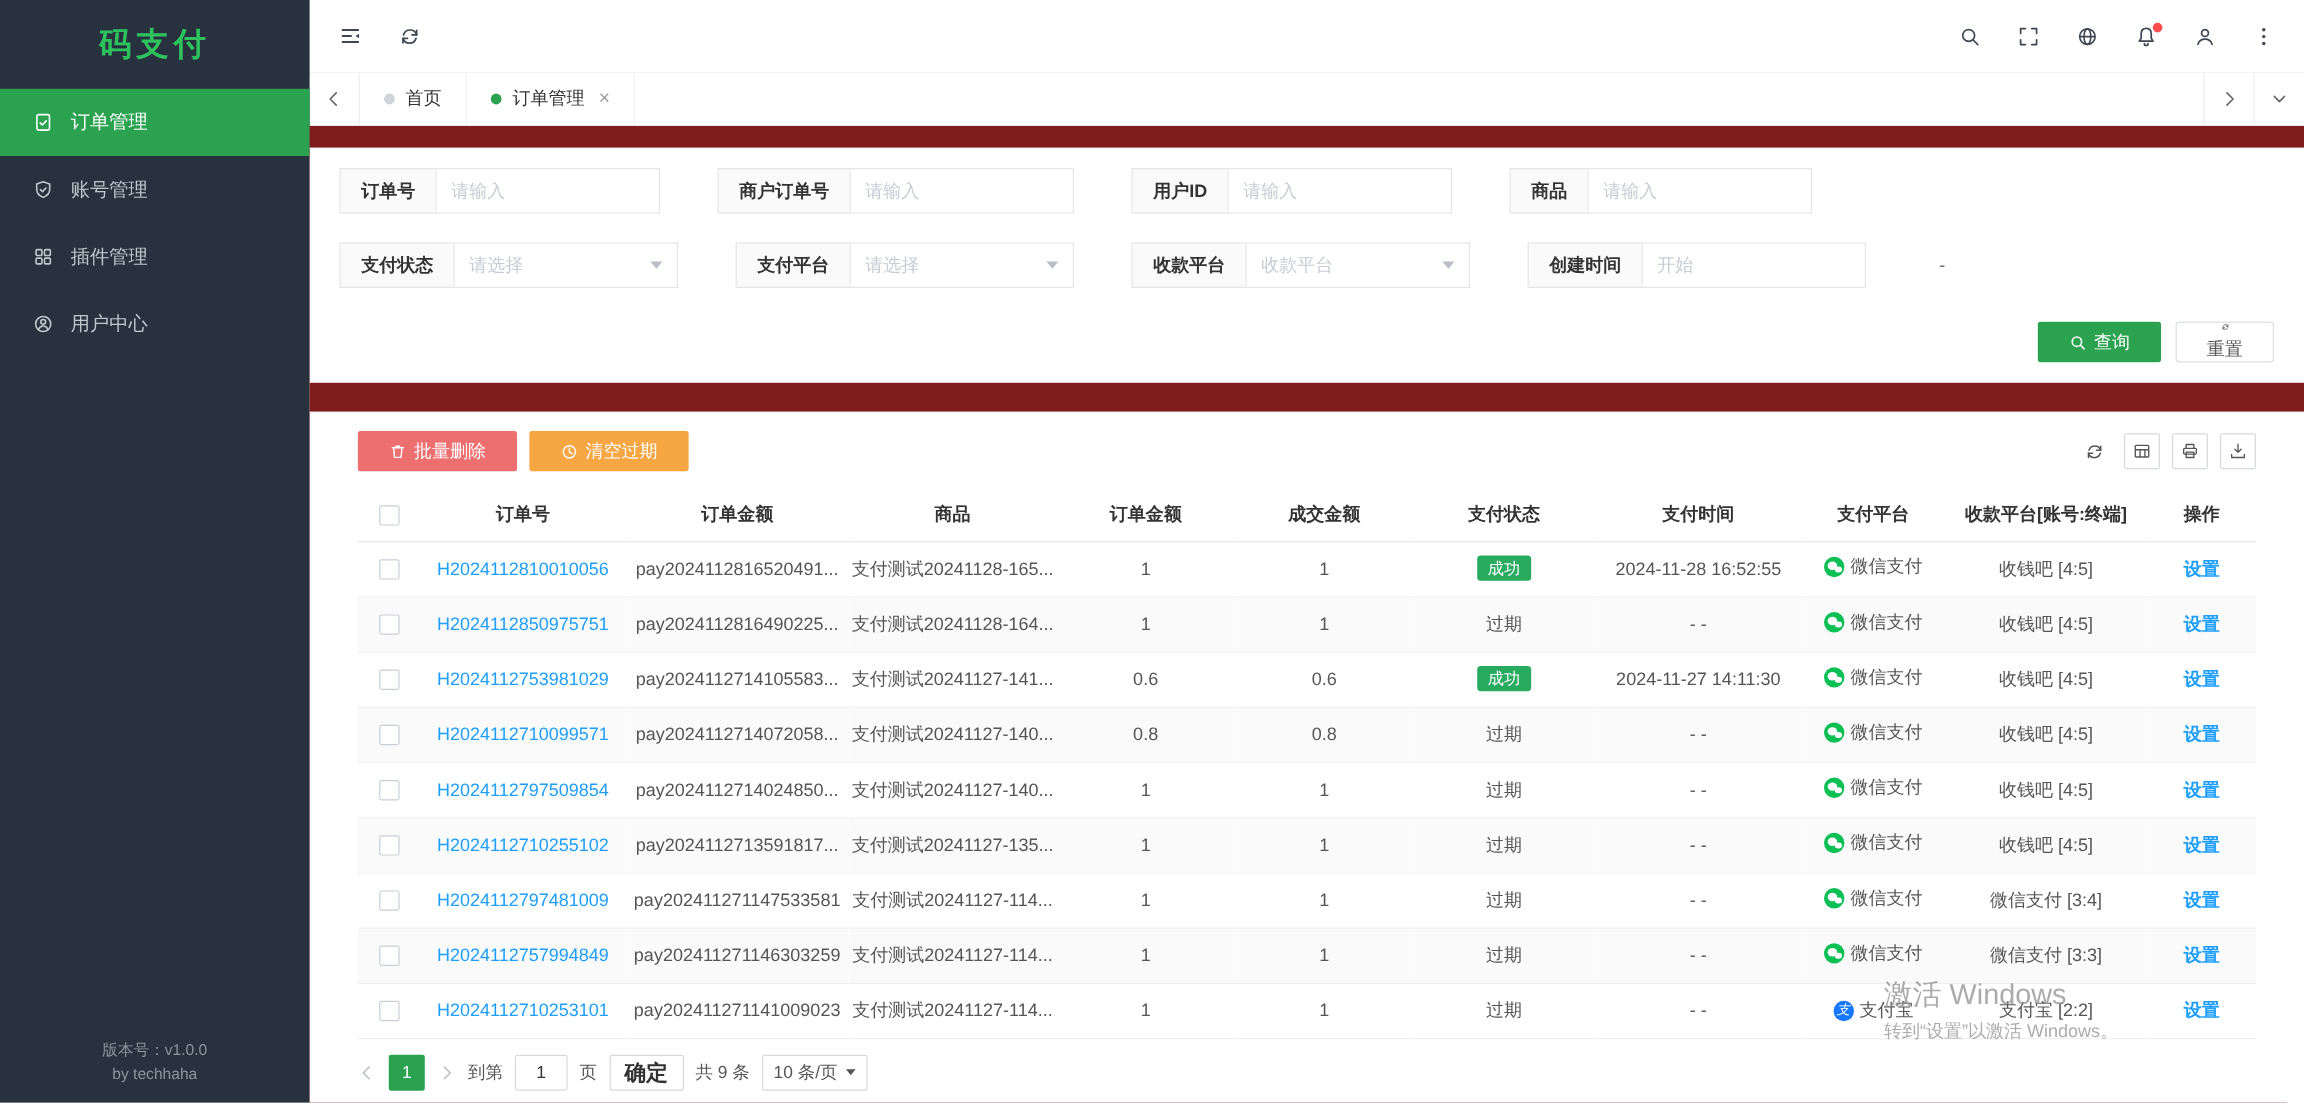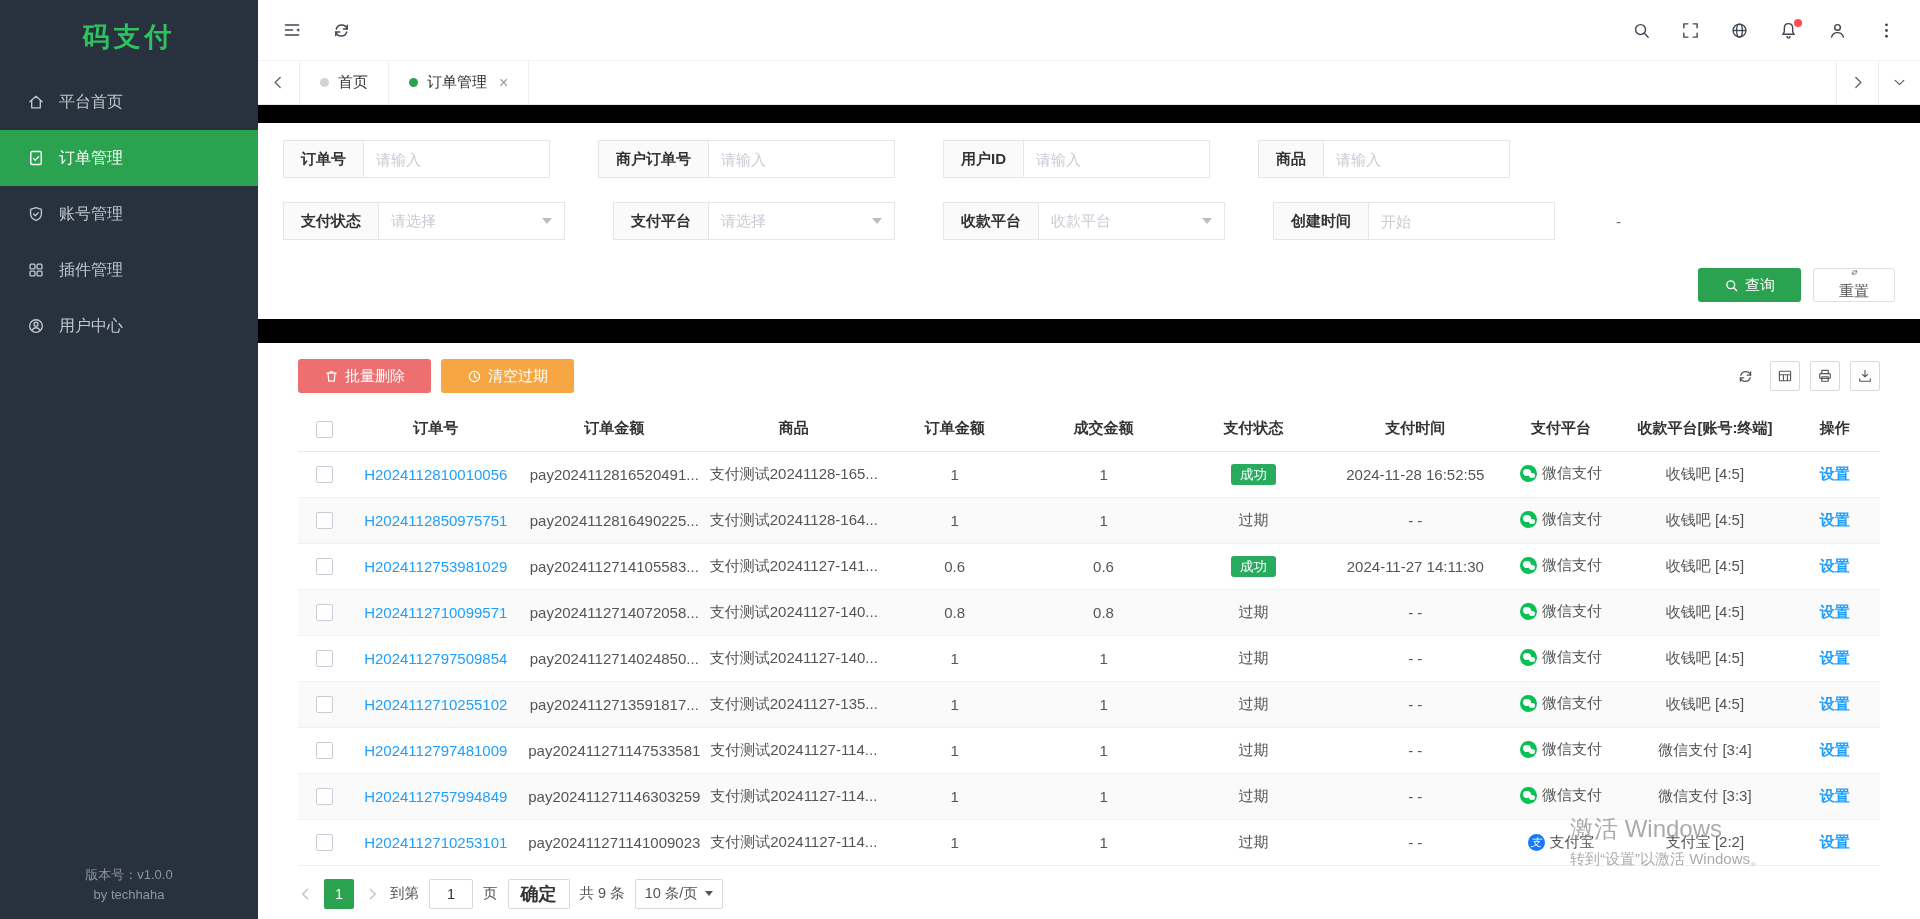--- a/index.html
+++ b/index.html
@@ -35,21 +35,21 @@
   .tab-nav.bl { border-left:1px solid #eee; }
   .tab-nav.br { border-right:1px solid #eee; }
   .tabs { flex:1; display:flex; }
   .tab { display:flex; align-items:center; padding:0 20px; gap:9px; font-size:15px;
     color:#333; border-right:1px solid #f0f0f0; cursor:pointer; }
   .tab-dot { width:9px; height:9px; border-radius:50%; background:#cfd4d9; }
   .tab.active .tab-dot { background:#2aa24f; }
   .tab-close { color:#999; font-size:16px; margin-left:3px; line-height:1; }
   .tab-close::before { content:"×"; }
 
-  .content { flex:1; background:#000000; padding-top:18px; display:flex;
+  .content { flex:1; background:#7f1d1d; padding-top:18px; display:flex;
     flex-direction:column; position:relative; overflow:hidden; }
   .card { background:#fff; }
 
   
   .filter-card { padding:17px 25px 17px; }
   .filter-row { display:flex; margin-bottom:24px; }
   .fgroup { display:flex; height:38px; margin-right:48px; }
   .fg-label { display:flex; align-items:center; justify-content:center; padding:0 17px;
     background:#fafafa; border:1px solid #e6e6e6; font-weight:bold; color:#333;
     font-size:15px; white-space:nowrap; }
@@ -136,29 +136,20 @@
 </style>
 </head>
 <body>
 
 <div class="app">
 
   <aside class="sidebar">
     <div class="logo">码支付</div>
 
     <nav>
-      <div class="menu-item">
-        <span class="mi-icon">
-          <svg viewBox="0 0 20 20" width="18" height="18" fill="none" stroke="currentColor" stroke-width="1.5" stroke-linecap="round" stroke-linejoin="round">
-              <path d="M3.2 9.8 10 3.5l6.8 6.3"></path>
-              <path d="M5.2 8.6v7.9h9.6V8.6"></path>
-            </svg>
-        </span>
-        <span>平台首页</span>
-      </div>
       <div class="menu-item active">
         <span class="mi-icon">
           <svg viewBox="0 0 20 20" width="18" height="18" fill="none" stroke="currentColor" stroke-width="1.5" stroke-linecap="round" stroke-linejoin="round">
               <rect x="4.2" y="2.8" width="11.6" height="14.4" rx="1.5"></rect>
               <path d="M7.2 10.4l2 2 3.6-3.8"></path>
             </svg>
         </span>
         <span>订单管理</span>
       </div>
       <div class="menu-item">

